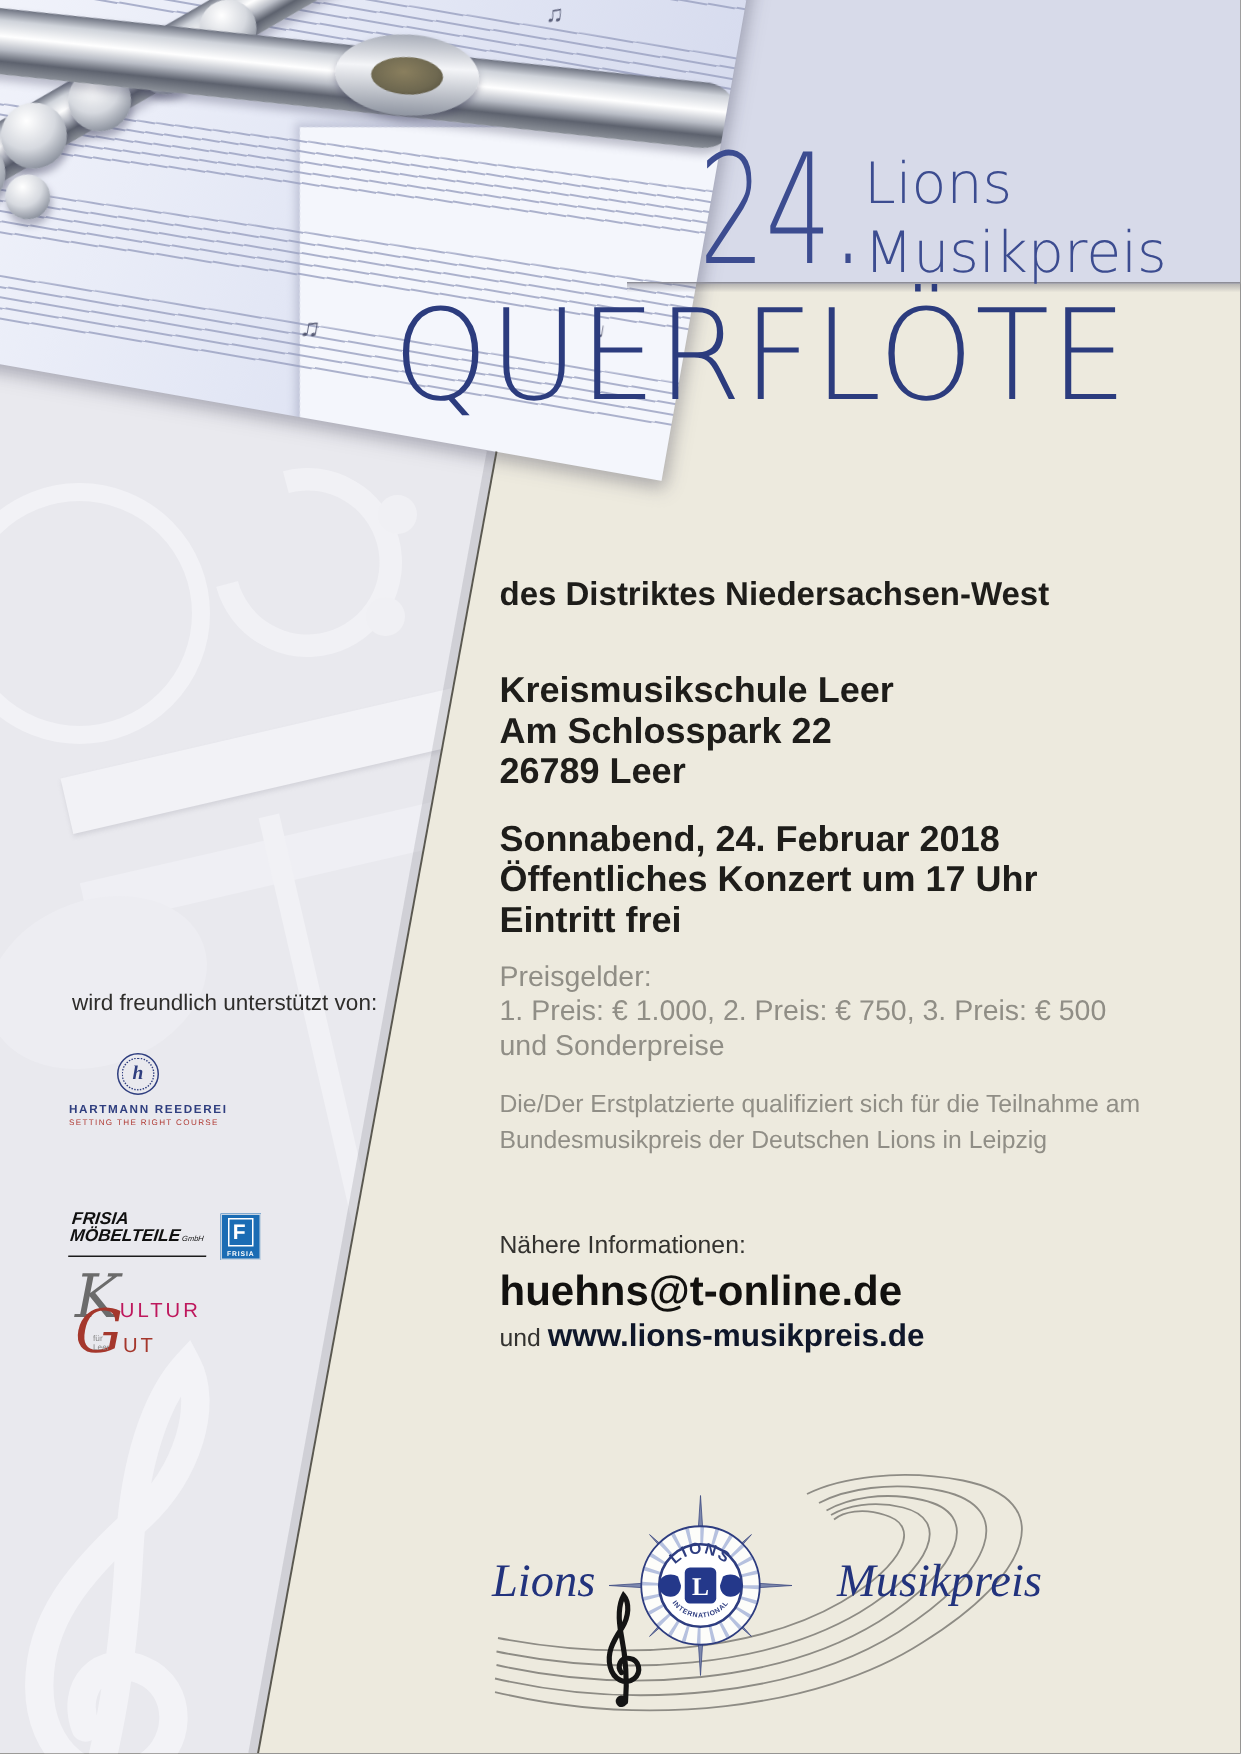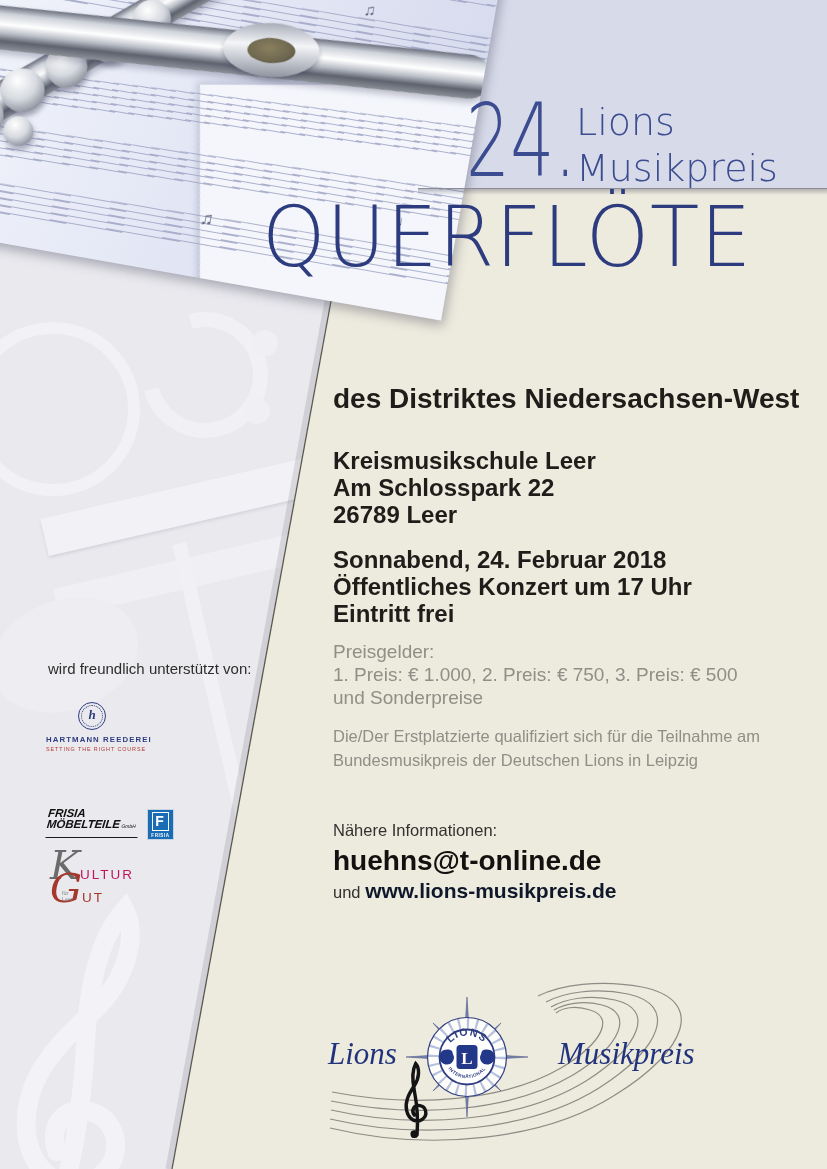--- a/index.html
+++ b/index.html
@@ -53,21 +53,21 @@
   
   .t24{left:466px;top:90px;font-family:"DejaVu Sans",sans-serif;font-weight:200;font-size:102px;
        line-height:1;color:#3c4c90;transform:scaleX(.68);transform-origin:0 0;z-index:7;}
   .tlm{left:576px;top:99px;font-family:"DejaVu Sans",sans-serif;font-weight:200;font-size:38px;
        line-height:46px;color:#3c4c90;z-index:7;}
   .querfloete{left:262px;top:193px;font-family:"DejaVu Sans",sans-serif;font-weight:200;font-size:84px;
        line-height:1.05;letter-spacing:1px;color:#2c3c7e;transform:scaleX(.96);transform-origin:0 0;z-index:7;}
 
   
   .dark{color:#1e1d1a;} .gray{color:#908e86;}
-  .sub{left:333px;top:383px;font-size:28px;font-weight:700;}
+  .sub{left:333px;top:383px;font-size:22px;font-weight:700;}
   .blk{font-size:24px;font-weight:700;line-height:27px;}
   .venue{left:333px;top:447px;}
   .event{left:333px;top:546px;}
   .prizes{left:333px;top:640px;font-size:19px;line-height:23px;}
   .qual{left:333px;top:724px;font-size:16.5px;line-height:24px;}
   .info-label{left:333px;top:821px;font-size:16.5px;color:#33322f;}
   .email{left:333px;top:845px;font-size:28px;font-weight:700;color:#12110f;text-decoration:none;}
   .webline{left:333px;top:879px;font-size:16.5px;color:#33322f;}
   .webline .url{font-size:21px;font-weight:700;color:#0f172a;text-decoration:none;}
 

